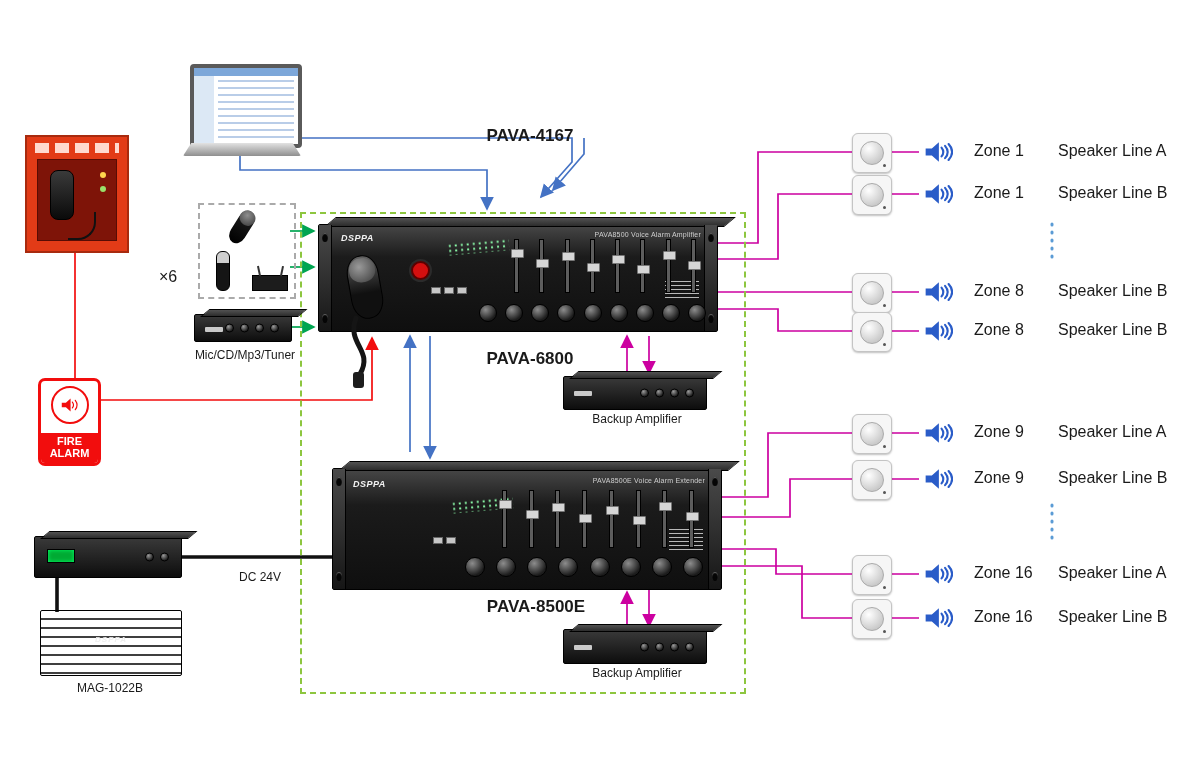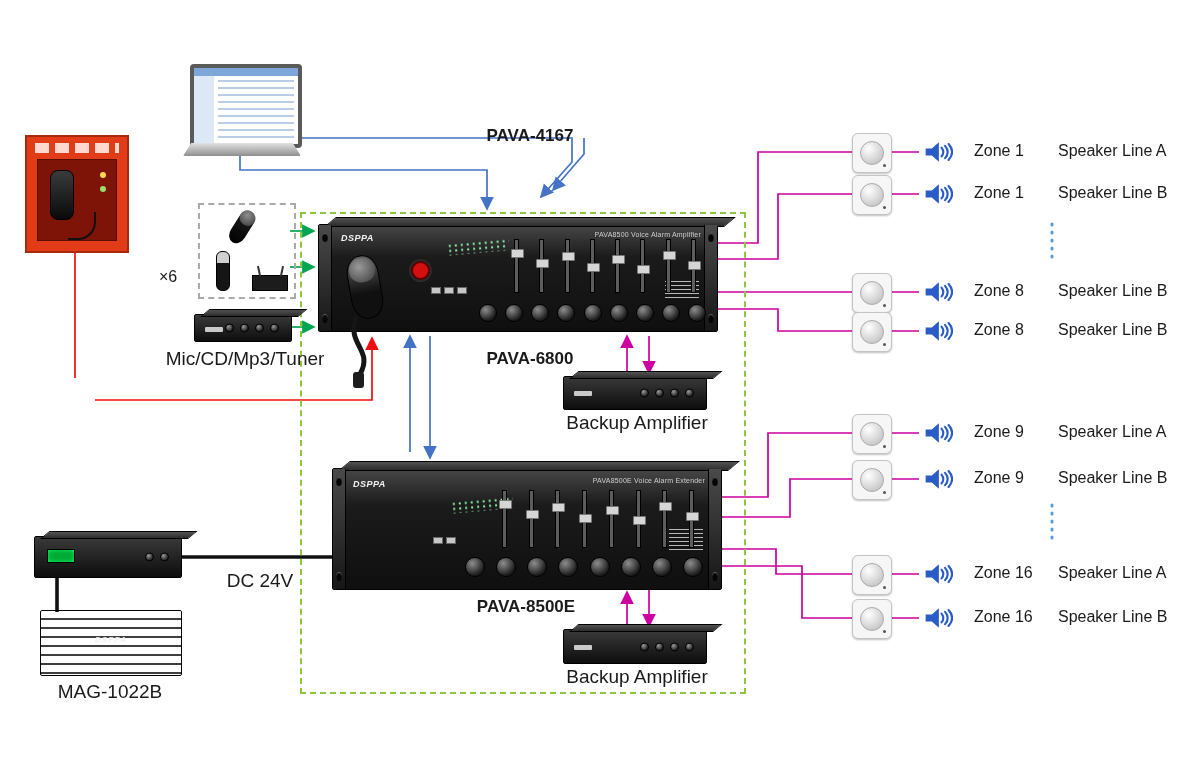--- a/index.html
+++ b/index.html
@@ -23,21 +23,21 @@
   .mk-blue{fill:var(--c-blue);} .mk-mag{fill:var(--c-magenta);}
   .mk-red{fill:var(--c-red);} .mk-green{fill:var(--c-green);}
 
   
   .sys-box{position:absolute;left:300px;top:212px;width:442px;height:478px;
            border:2px dashed var(--c-dashedbox);z-index:1;}
 
   
   .lbl{position:absolute;z-index:4;text-align:center;}
   .lbl-bold{font-size:17px;font-weight:bold;}
-  .lbl-reg{font-size:19px;}
+  .lbl-reg{font-size:12px;}
 
   
   .rack{position:absolute;z-index:2;background:linear-gradient(180deg,#474747,#1b1b1b 30%,#0f0f0f);
         border:1px solid #000;border-radius:2px;}
   .face-top{position:absolute;left:5px;top:-8px;width:100%;height:8px;
             background:linear-gradient(#525252,#2c2c2c);transform:skewX(-50deg);
             transform-origin:bottom left;border:1px solid #000;}
   .ear{position:absolute;top:0;bottom:0;width:12px;background:linear-gradient(#4a4a4a,#161616);}
   .ear-l{left:0;border-right:1px solid #000;} .ear-r{right:0;border-left:1px solid #000;}
   .ear::before,.ear::after{content:"";position:absolute;left:3px;width:6px;height:9px;
@@ -238,20 +238,33 @@
     <div class="dev-logo"></div>
     <div class="dots4">
         <s></s>
         <s></s>
         <s></s>
         <s></s>
       </div>
   </div>
   <div class="lbl lbl-reg" style="left:150px;top:348px;width:190px;">Mic/CD/Mp3/Tuner</div>
 
+  <div class="fire-sign">
+    <div class="fs-circle">
+      <svg width="20" height="16" viewBox="0 0 34 26">
+        <path class="spk-fill-red" d="M3 9 h7 l8 -7 v22 l-8 -7 H3 z"></path>
+        <path class="spk-wave-red" d="M21 8 q4 5 0 10"></path>
+        <path class="spk-wave-red" d="M26 5 q6 8 0 16"></path>
+      </svg>
+    </div>
+    <div class="fs-text">
+      <div>FIRE</div>
+      <div>ALARM</div>
+    </div>
+  </div>
 
   <div class="rack" style="left:318px;top:224px;width:398px;height:106px;">
     <div class="face-top"></div>
     <div class="ear ear-l"></div>
     <div class="ear ear-r"></div>
     <div class="rack-logo" style="left:22px;top:8px;">DSPPA</div>
     <div class="rack-title" style="right:16px;top:6px;">PAVA8500 Voice Alarm Amplifier</div>
     <div class="led-arc" style="left:128px;top:16px;"></div>
     <div class="mic-hand" style="left:30px;top:30px;"></div>
     <div class="emg-btn" style="left:92px;top:36px;"></div>
@@ -383,21 +396,21 @@
       </div>
   </div>
   <div class="dev mag" style="left:40px;top:610px;width:140px;height:64px;">
     <div class="mag-logo">DSPPA</div>
   </div>
   <div class="lbl lbl-reg" style="left:40px;top:681px;width:140px;">MAG-1022B</div>
   <div class="lbl lbl-reg" style="left:205px;top:570px;width:110px;">DC 24V</div>
 
   <div class="lbl lbl-bold" style="left:455px;top:126px;width:150px;">PAVA-4167</div>
   <div class="lbl lbl-bold" style="left:455px;top:349px;width:150px;">PAVA-6800</div>
-  <div class="lbl lbl-bold" style="left:446px;top:597px;width:160px;">PAVA-8500E</div>
+  <div class="lbl lbl-bold" style="left:456px;top:597px;width:160px;">PAVA-8500E</div>
 
   <div class="zone-row" style="top:132px;">
     <div class="vol">
         <div class="vol-knob"></div>
       </div>
     <span class="spk">
       <svg width="30" height="24" viewBox="0 0 34 26">
           <path class="spk-fill" d="M3 9 h7 l8 -7 v22 l-8 -7 H3 z"></path>
           <path class="spk-wave" d="M21 8 q4 5 0 10"></path>
           <path class="spk-wave" d="M25 6 q6 7 0 14"></path>

